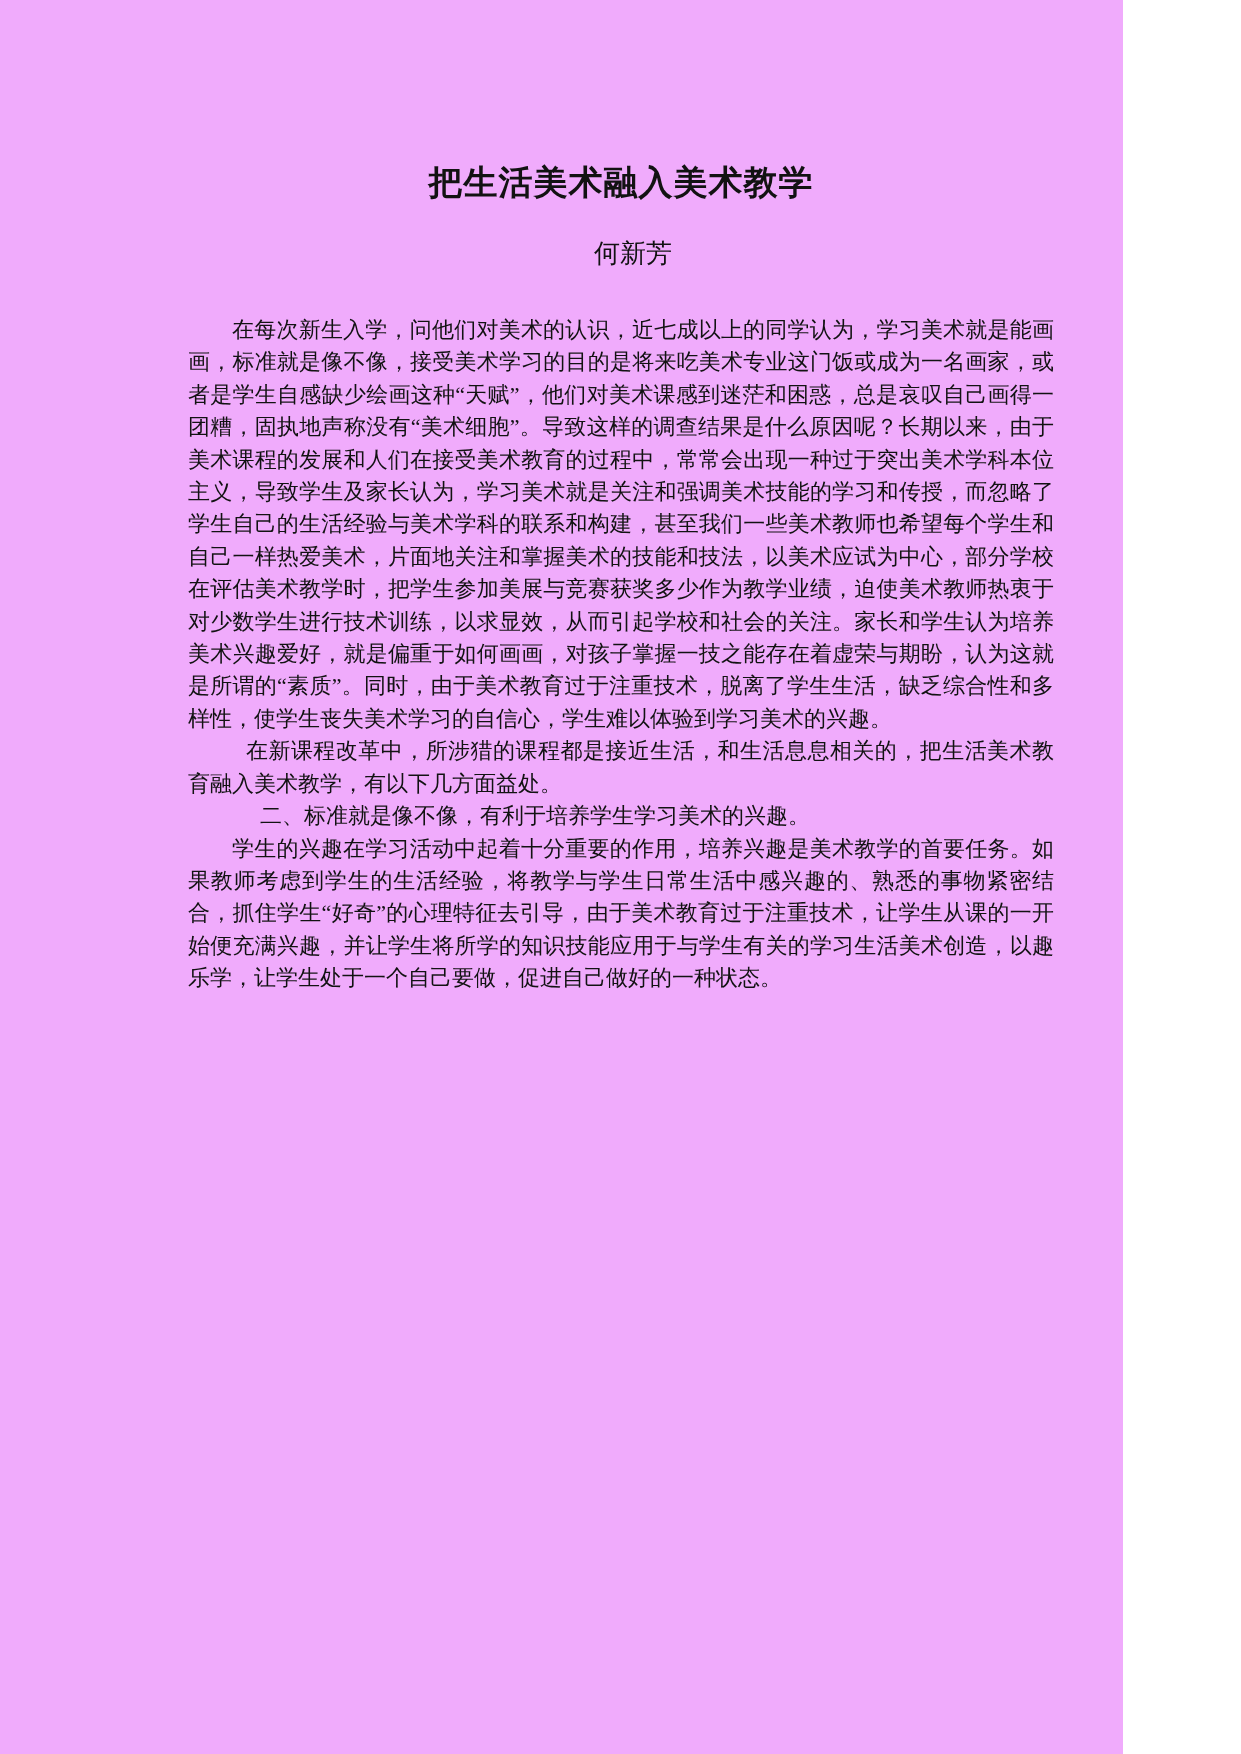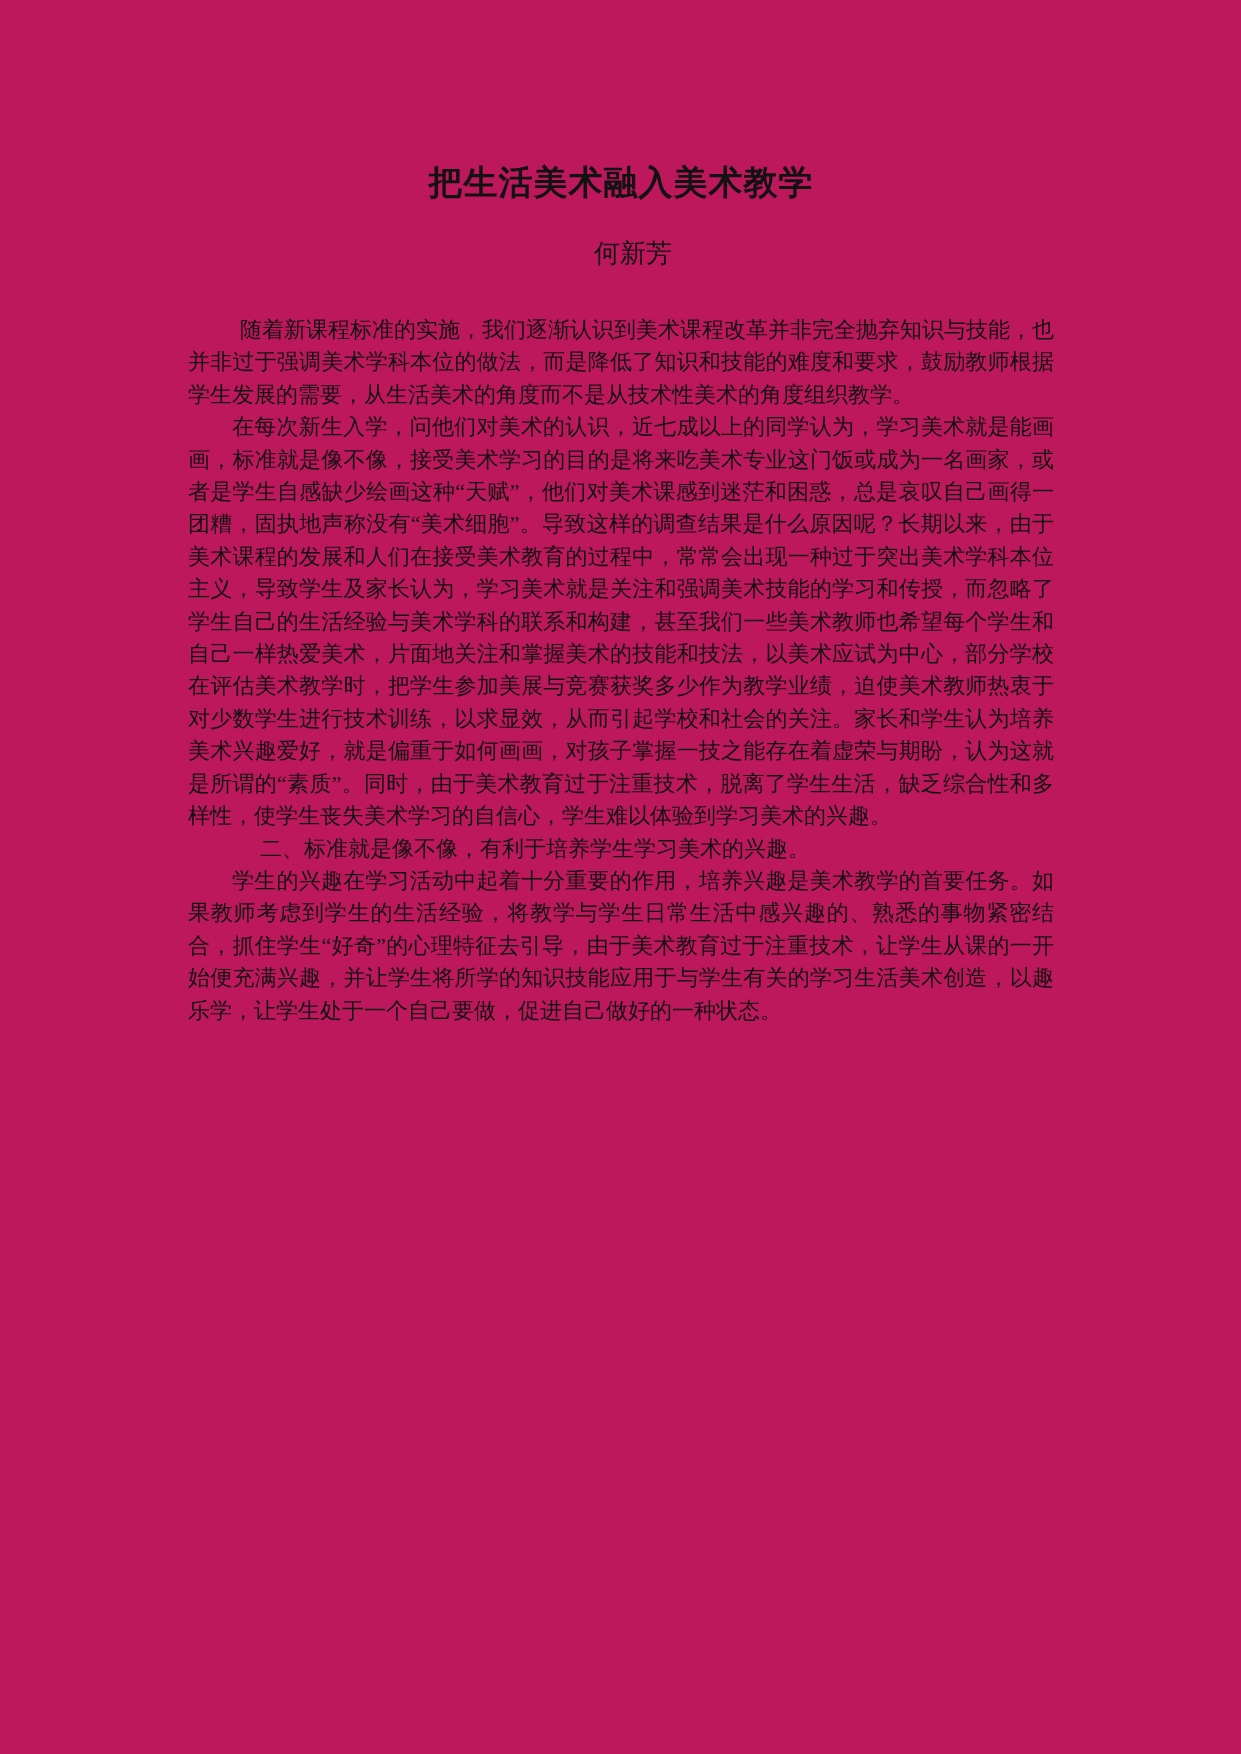--- a/index.html
+++ b/index.html
@@ -2,23 +2,23 @@
 <html><head>
 <meta charset="utf-8">
 <style>
   html, body {
     margin: 0;
     padding: 0;
     background: #ffffff;
   }
   .page {
     position: relative;
-    width: 1241px;
+    width: 1123px;
     height: 1754px;
-    background: #be185d;
+    background: #f0abfc;
     overflow: hidden;
     font-family: "Liberation Serif", "DejaVu Serif", serif;
     color: #121212;
   }
   .doc-title {
     position: absolute;
     left: 188px;
     top: 157px;
     width: 866px;
     margin: 0;
@@ -63,24 +63,24 @@
 <body>
 
 <div class="page">
 
   <h1 class="doc-title">把生活美术融入美术教学</h1>
 
   <div class="doc-author">何新芳</div>
 
   <div class="doc-body">
 
-    <p class="indent-23">随着新课程标准的实施，我们逐渐认识到美术课程改革并非完全抛弃知识与技能，也并非过于强调美术学科本位的做法，而是降低了知识和技能的难度和要求，鼓励教师根据学生发展的需要，从生活美术的角度而不是从技术性美术的角度组织教学。</p>
 
     <p class="indent-2">在每次新生入学，问他们对美术的认识，近七成以上的同学认为，学习美术就是能画画，标准就是像不像，接受美术学习的目的是将来吃美术专业这门饭或成为一名画家，或者是学生自感缺少绘画这种“天赋”，他们对美术课感到迷茫和困惑，总是哀叹自己画得一团糟，固执地声称没有“美术细胞”。导致这样的调查结果是什么原因呢？长期以来，由于美术课程的发展和人们在接受美术教育的过程中，常常会出现一种过于突出美术学科本位主义，导致学生及家长认为，学习美术就是关注和强调美术技能的学习和传授，而忽略了学生自己的生活经验与美术学科的联系和构建，甚至我们一些美术教师也希望每个学生和自己一样热爱美术，片面地关注和掌握美术的技能和技法，以美术应试为中心，部分学校在评估美术教学时，把学生参加美展与竞赛获奖多少作为教学业绩，迫使美术教师热衷于对少数学生进行技术训练，以求显效，从而引起学校和社会的关注。家长和学生认为培养美术兴趣爱好，就是偏重于如何画画，对孩子掌握一技之能存在着虚荣与期盼，认为这就是所谓的“素质”。同时，由于美术教育过于注重技术，脱离了学生生活，缺乏综合性和多样性，使学生丧失美术学习的自信心，学生难以体验到学习美术的兴趣。</p>
 
+    <p class="indent-27">在新课程改革中，所涉猎的课程都是接近生活，和生活息息相关的，把生活美术教育融入美术教学，有以下几方面益处。</p>
 
 
 
 
     <p class="indent-33">二、标准就是像不像，有利于培养学生学习美术的兴趣。</p>
 
     <p class="indent-2">学生的兴趣在学习活动中起着十分重要的作用，培养兴趣是美术教学的首要任务。如果教师考虑到学生的生活经验，将教学与学生日常生活中感兴趣的、熟悉的事物紧密结合，抓住学生“好奇”的心理特征去引导，由于美术教育过于注重技术，让学生从课的一开始便充满兴趣，并让学生将所学的知识技能应用于与学生有关的学习生活美术创造，以趣乐学，让学生处于一个自己要做，促进自己做好的一种状态。</p>
 
 
 

